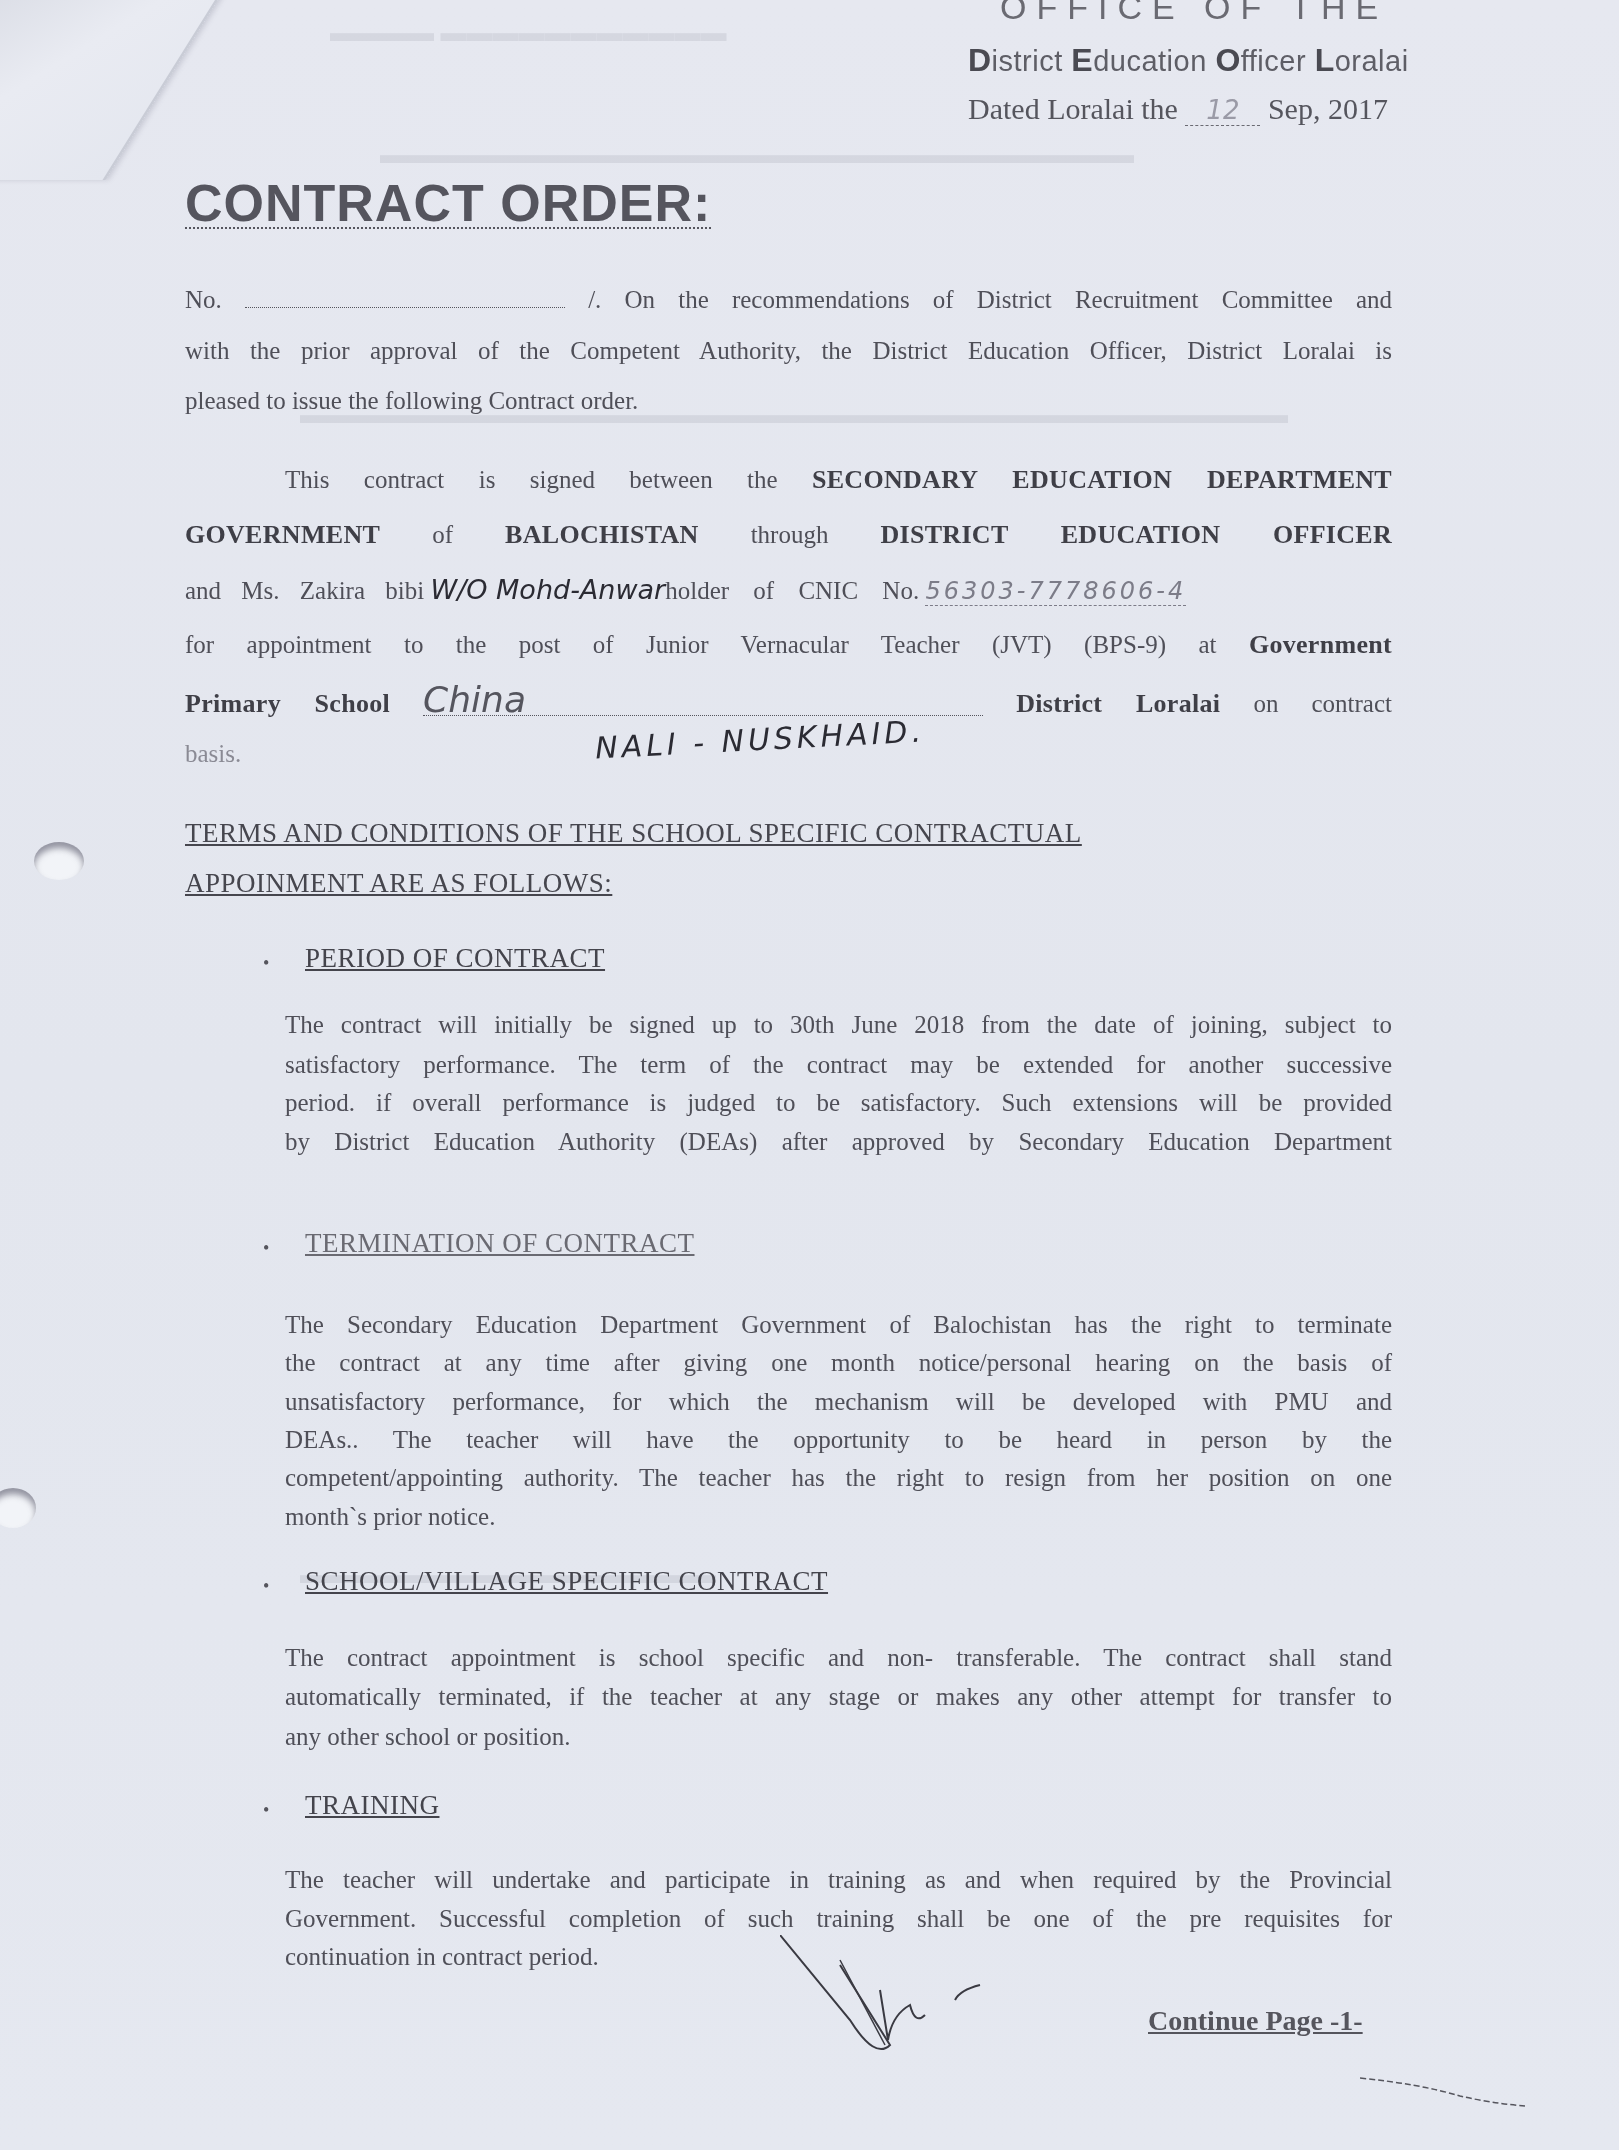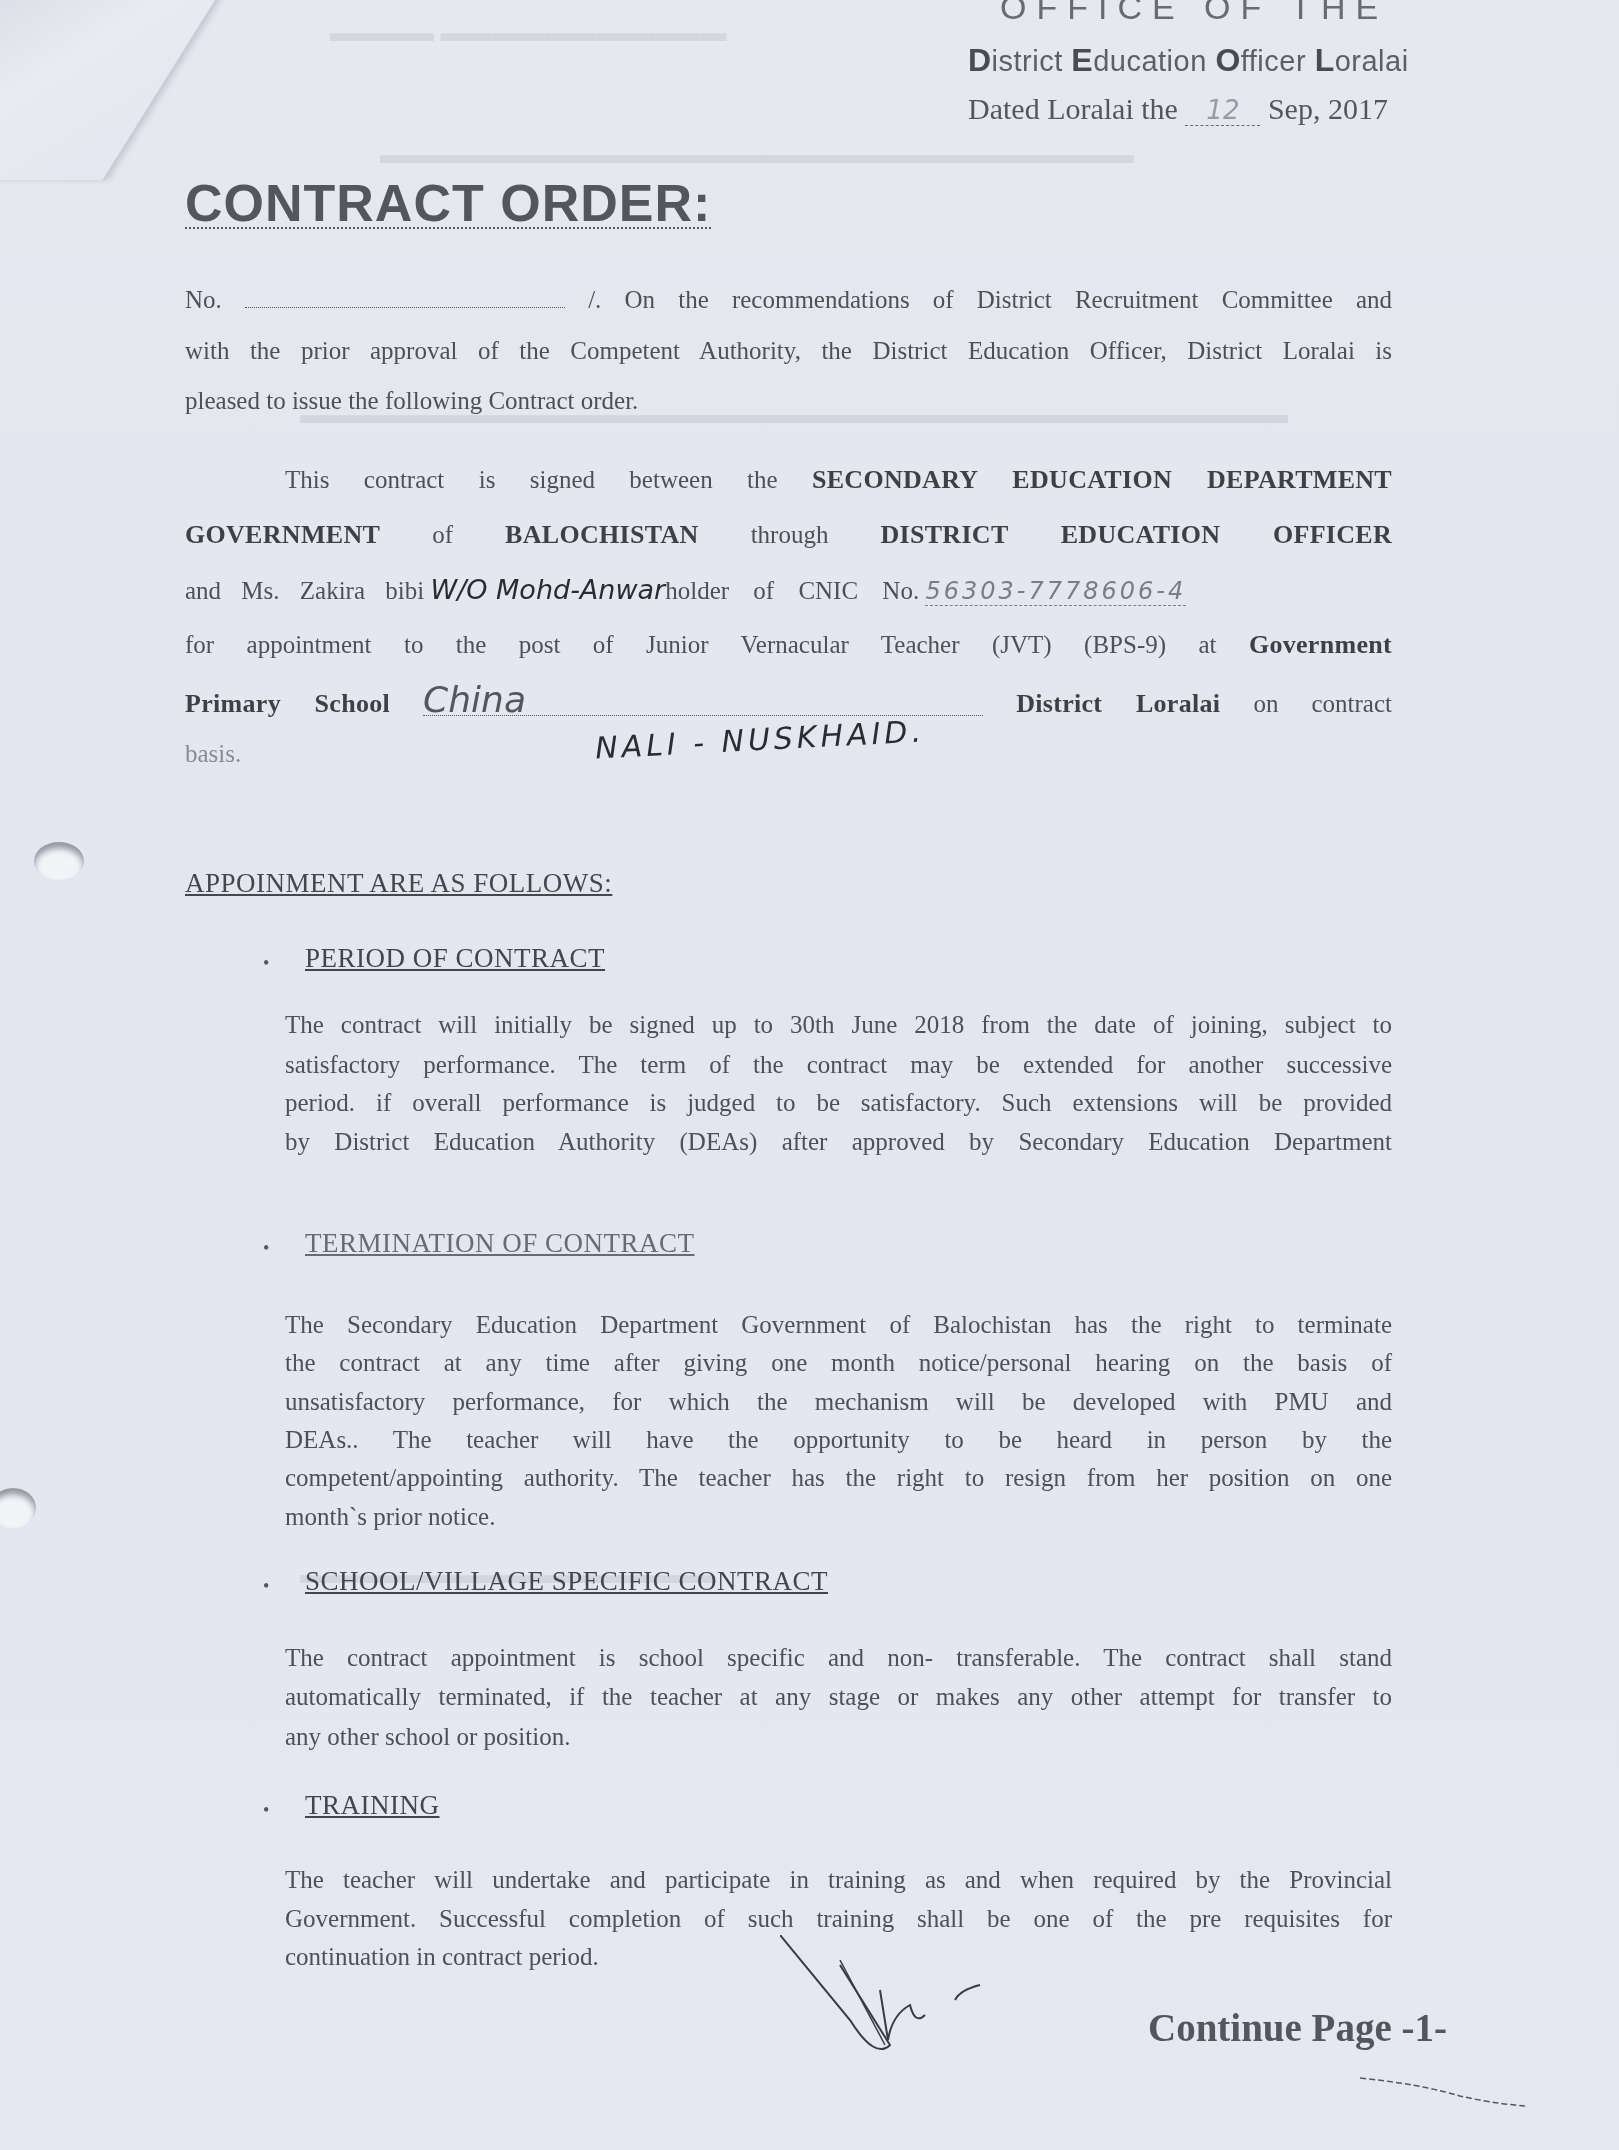--- a/index.html
+++ b/index.html
@@ -36,21 +36,21 @@
   .line.last { text-align-last:left; }
   .ind { left:285px; width:1107px; }
   .strong { font-weight:bold; color:#3f3f47; font-size:26px; letter-spacing:0.3px; }
   .blank-no { display:inline-block; width:320px; border-bottom:1px dotted #55555d; height:20px; vertical-align:baseline; }
   .hand { font-family:"DejaVu Sans", sans-serif; font-style:italic; color:#2b2b33; }
   .hand-light { font-family:"DejaVu Sans", sans-serif; font-style:italic; color:#7c7c88; letter-spacing:3px; }
   .sec { position:absolute; font-size:27px; color:#44444c; text-decoration:underline; text-decoration-style:solid;
     letter-spacing:0.5px; white-space:nowrap; }
   .bullet { position:absolute; left:263px; font-size:18px; color:#55555d; }
   .heading2 { position:absolute; left:185px; font-size:27px; color:#46464e; text-decoration:underline; white-space:nowrap; letter-spacing:0.5px; }
-  .continue { left:1148px; top:2005px; font-size:39px; font-weight:bold; color:#55555d; }
+  .continue { left:1148px; top:2005px; font-size:28px; font-weight:bold; color:#55555d; text-decoration:underline; }
   .sig { position:absolute; left:780px; top:1935px; width:280px; height:130px; }
   .stroke { position:absolute; }
   .bleed { position:absolute; color:#8c8f9c; opacity:0.18; font-size:26px; white-space:nowrap; }
 </style>
 </head>
 <body>
 
 <div class="page">
 
   <div class="fold"></div>
@@ -104,20 +104,21 @@
   </div>
   <div class="line" style="top:685px;">
     <span class="strong">Primary School</span>
     <span class="hand" style="font-size:36px;color:#55555e;font-weight:normal;border-bottom:1px dotted #55555e;display:inline-block;width:560px;text-align:right;">China</span>
     <span class="strong">District Loralai</span>
     <span>on contract</span>
   </div>
   <div class="abs" style="left:185px;top:740px;font-size:25px;color:#8a8a94;">basis.</div>
   <div class="abs hand" style="left:595px;top:722px;font-size:30px;letter-spacing:4px;transform:rotate(-3deg);">NALI - NUSKHAID.</div>
 
+  <div class="heading2" style="top:818px;">TERMS AND CONDITIONS OF THE SCHOOL SPECIFIC CONTRACTUAL</div>
   <div class="heading2" style="top:868px;">APPOINMENT ARE AS FOLLOWS:</div>
 
   <span class="bullet" style="top:953px;">•</span>
   <div class="sec" style="left:305px;top:943px;">PERIOD OF CONTRACT</div>
   <div class="line ind" style="top:1010px;">The contract will initially be signed up to 30th June 2018 from the date of joining, subject to</div>
   <div class="line ind" style="top:1050px;">satisfactory performance. The term of the contract may be extended for another successive</div>
   <div class="line ind" style="top:1088px;">period. if overall performance is judged to be satisfactory. Such extensions will be provided</div>
   <div class="line ind" style="top:1127px;">by District Education Authority (DEAs) after approved by Secondary Education Department</div>
 
   <span class="bullet" style="top:1238px;">•</span>

